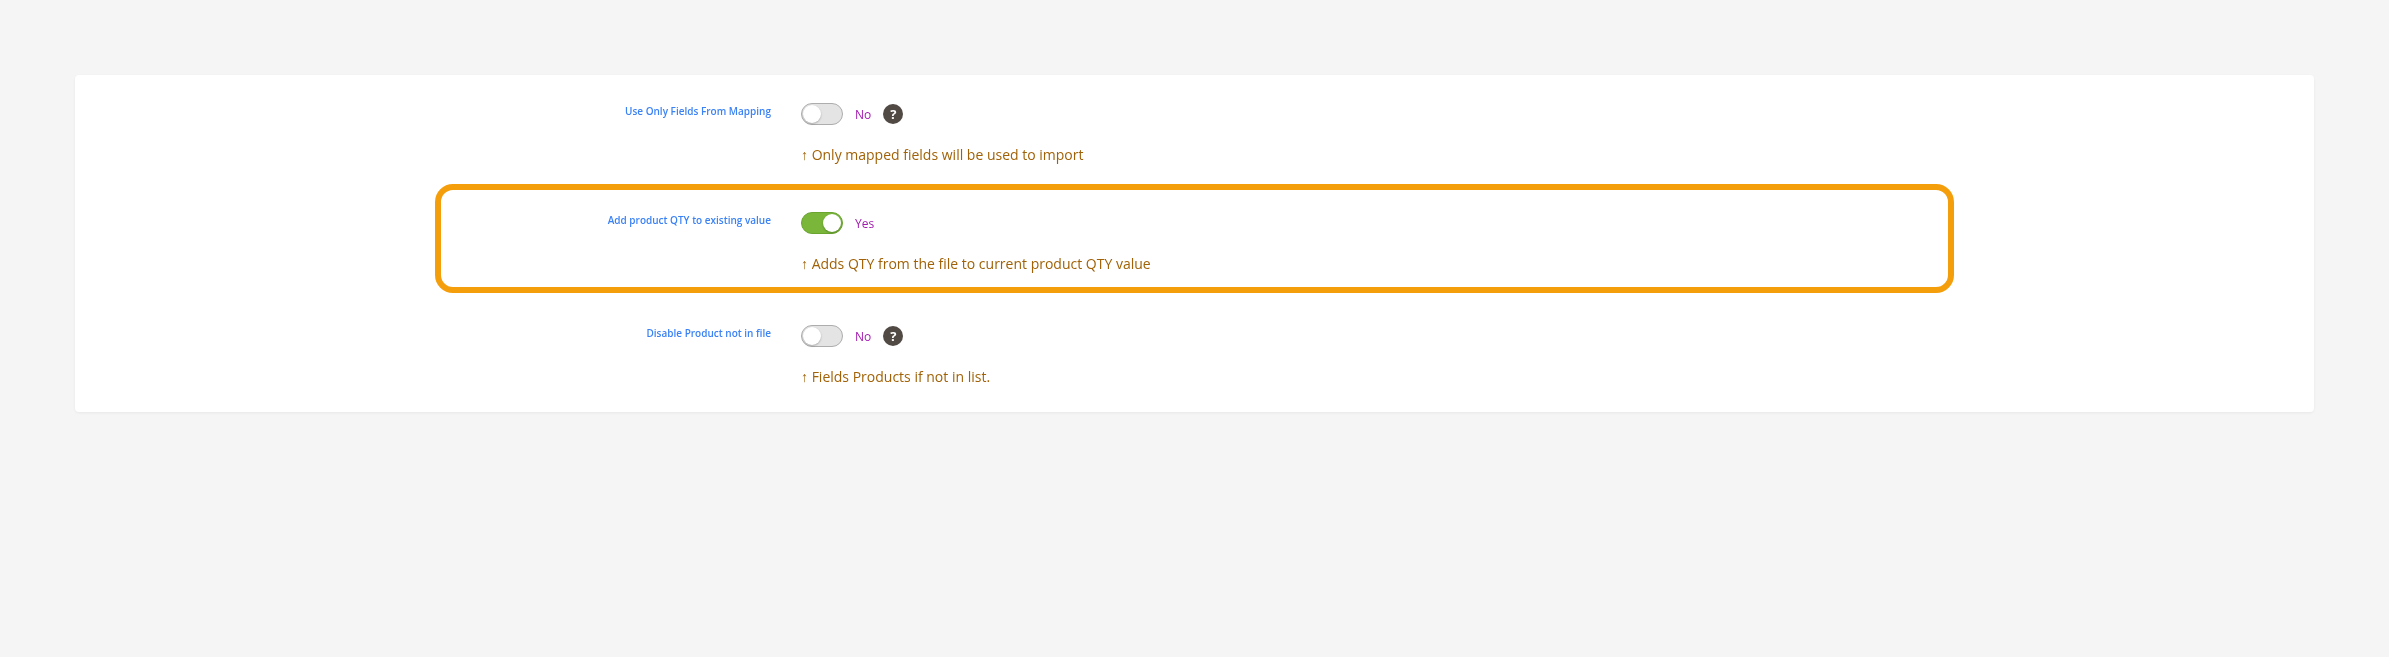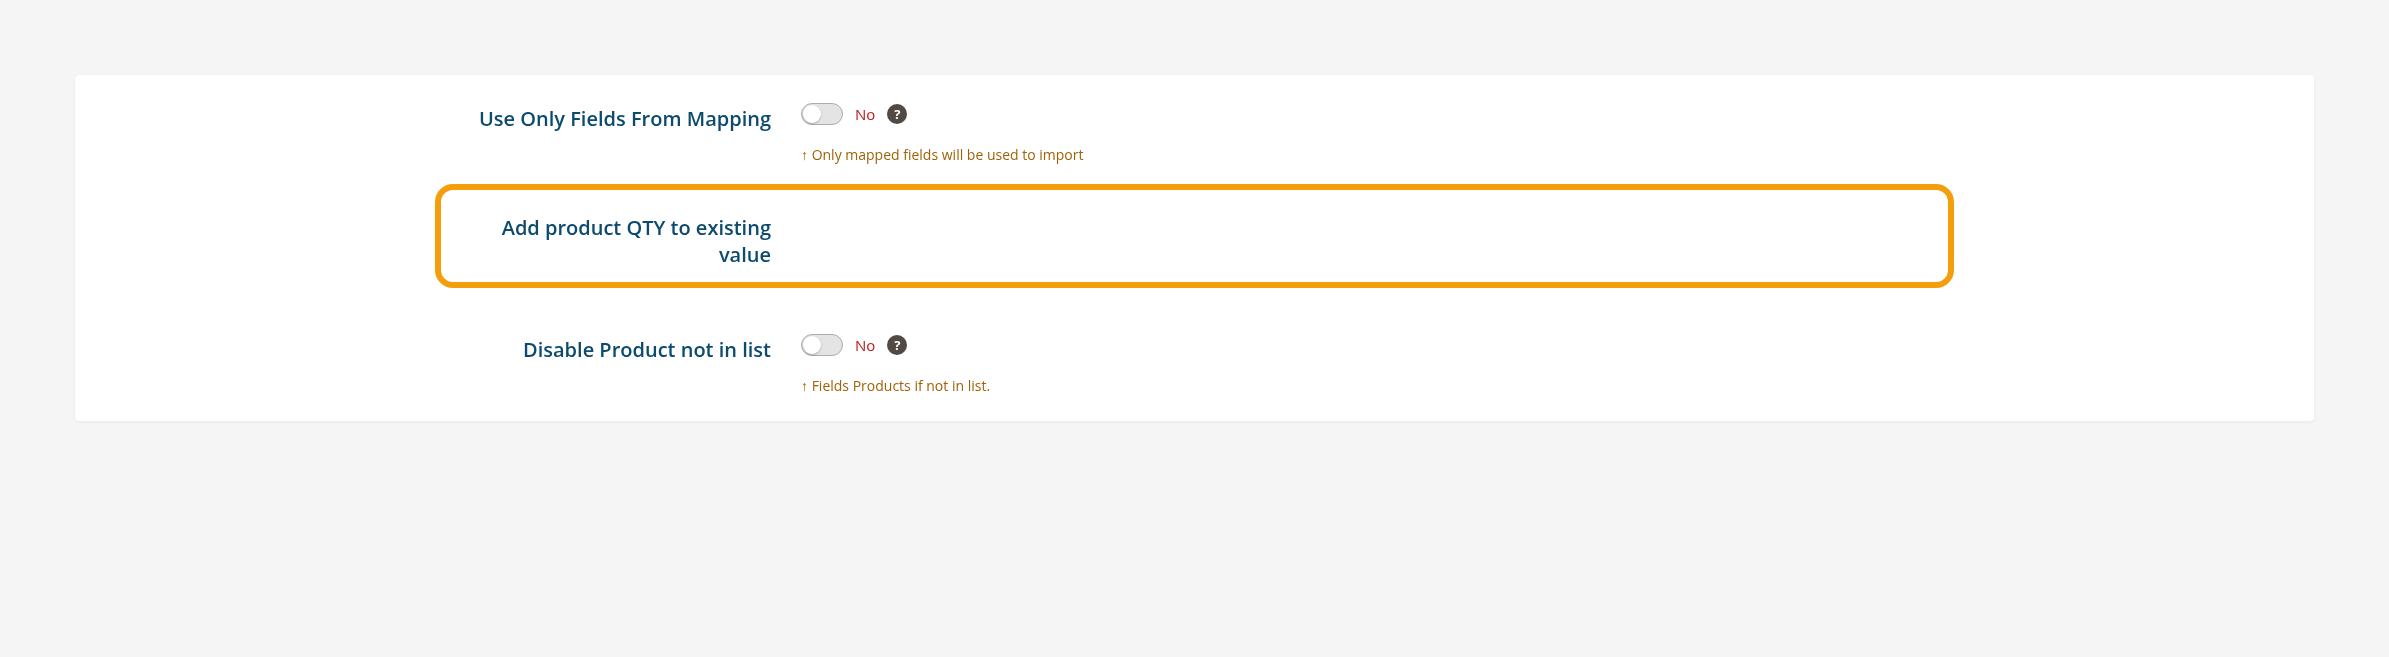--- a/index.html
+++ b/index.html
@@ -18,33 +18,33 @@
     box-shadow: 0 1px 3px rgba(0,0,0,0.06);
     padding: 10px 0 20px 0;
   }
   .row {
     display: flex;
     align-items: flex-start;
     padding: 18px 30px 6px 30px;
     position: relative;
   }
   .highlighted {
-    margin: 14px 360px 28px 360px;
+    margin: 14px 360px 14px 360px;
     padding: 22px 30px 14px 30px;
     border: 6px solid #f59e0b;
     border-radius: 18px;
   }
   .highlighted .label { width: 330px; padding-left: 0; }
   .label {
     width: 696px;
     padding-right: 30px;
     text-align: right;
     font-weight: 600;
-    color: #0c4a6e;
-    font-size: 20px;
+    color: #3b82f6;
+    font-size: 10px;
     line-height: 1.35;
     padding-top: 2px;
   }
   .control {
     display: flex;
     flex-direction: column;
   }
   .control-line {
     display: flex;
     align-items: center;
@@ -68,22 +68,22 @@
     border-radius: 50%;
     background: #fff;
     box-shadow: 0 1px 2px rgba(0,0,0,0.25);
     transition: left .15s;
   }
   .toggle.off { background: #e4e4e4; border-color:#adadad; }
   .toggle.off .knob { left: 1px; }
   .toggle.on { background: #79b63a; border-color:#6aa530; }
   .toggle.on .knob { left: 21px; }
   .state {
-    color: #b91c1c;
-    font-size: 15px;
+    color: #a21caf;
+    font-size: 12px;
   }
   .help-icon {
     width: 20px;
     height: 20px;
     border-radius: 50%;
     background: #514943;
     color: #fff;
     display: flex;
     align-items: center;
     justify-content: center;
@@ -112,24 +112,33 @@
         </div>
         <span class="state">No</span>
         <span class="help-icon">?</span>
       </div>
       <div class="hint">↑ Only mapped fields will be used to import</div>
     </div>
   </div>
 
   <div class="row highlighted">
     <div class="label">Add product QTY to existing value</div>
+    <div class="control">
+      <div class="control-line">
+        <div class="toggle on">
+          <div class="knob"></div>
+        </div>
+        <span class="state">Yes</span>
+      </div>
+      <div class="hint">↑ Adds QTY from the file to current product QTY value</div>
+    </div>
   </div>
 
   <div class="row">
-    <div class="label">Disable Product not in list</div>
+    <div class="label">Disable Product not in file</div>
     <div class="control">
       <div class="control-line">
         <div class="toggle off">
           <div class="knob"></div>
         </div>
         <span class="state">No</span>
         <span class="help-icon">?</span>
       </div>
       <div class="hint">↑ Fields Products if not in list.</div>
     </div>

